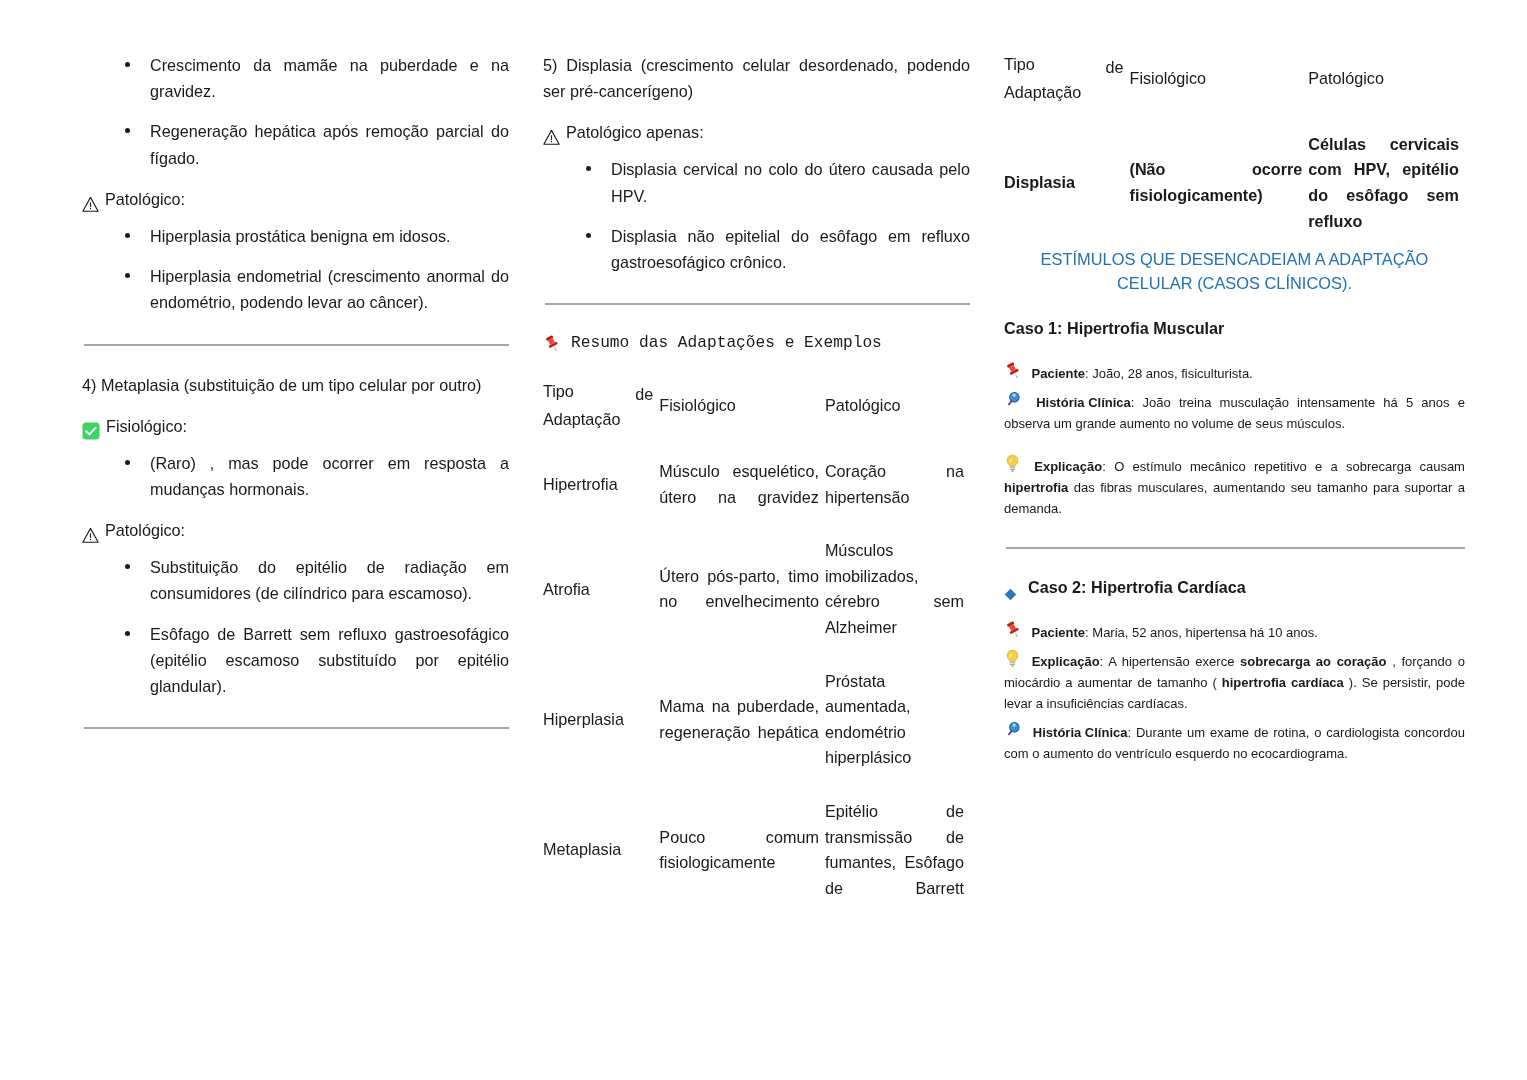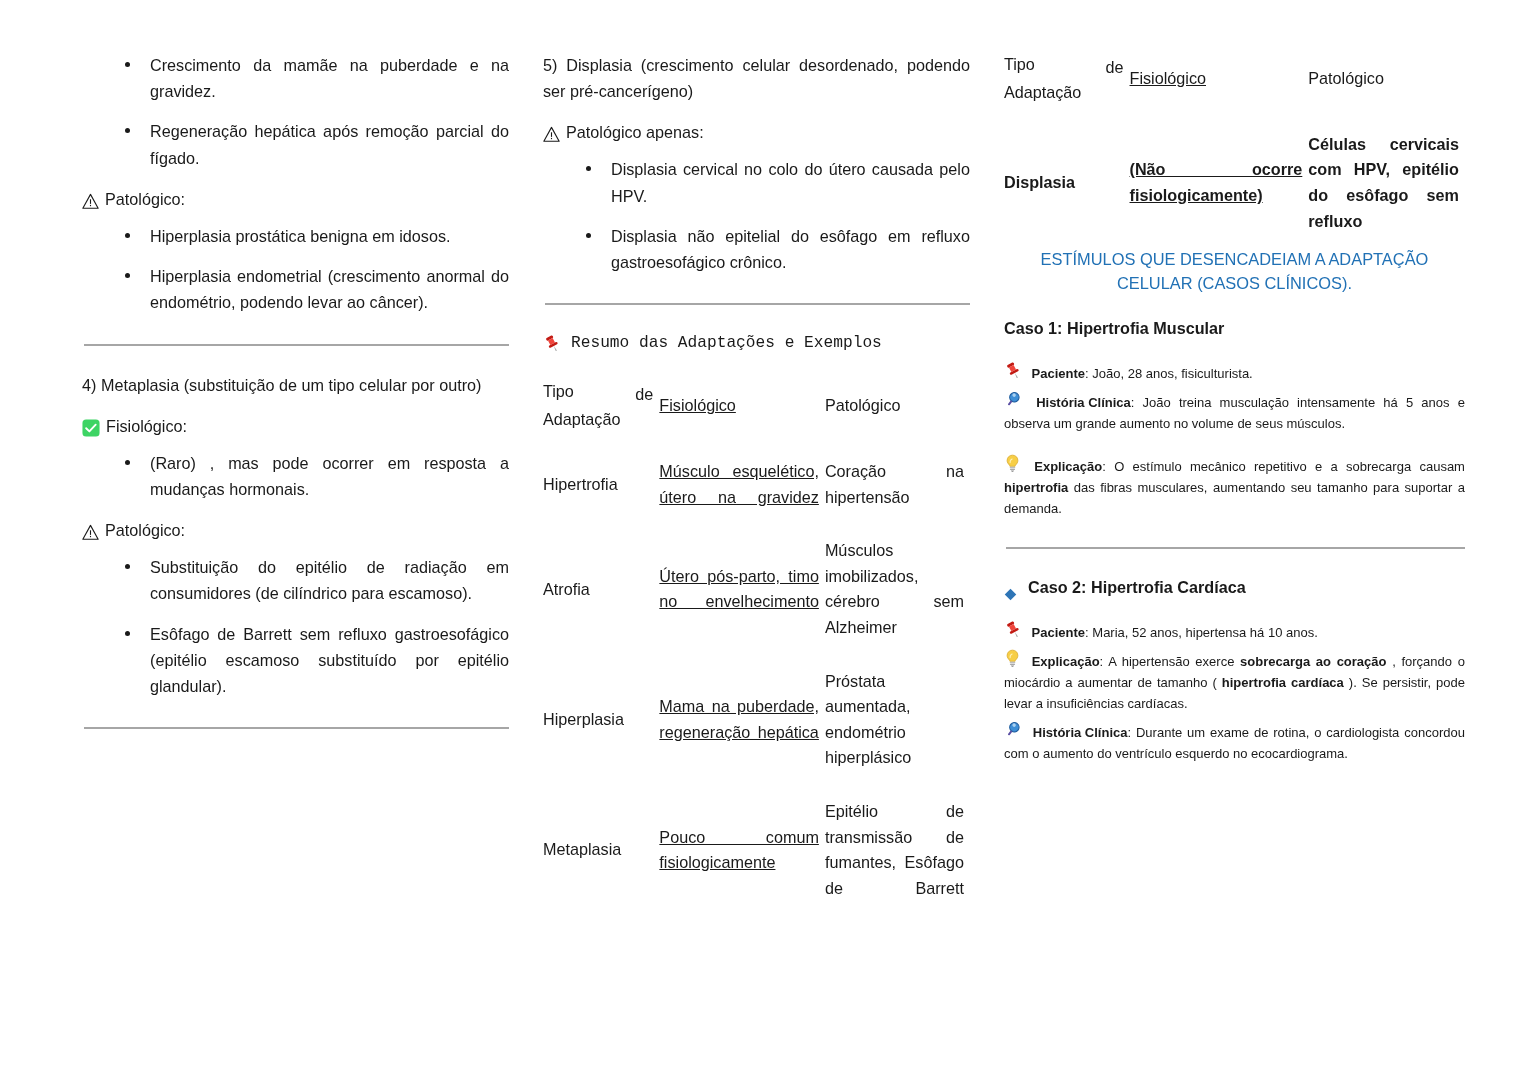--- a/index.html
+++ b/index.html
@@ -40,21 +40,21 @@
     text-align: justify;
     margin: 0 0 16px 0;
     hyphens: none;
   }
 
   .label-line {
     font-size: 16.2px;
     line-height: 1.6;
     margin: 0 0 10px 0;
     display: flex;
-    align-items: center;
+    align-items: flex-end;
     gap: 6px;
   }
   .label-line .label-text { white-space: nowrap; }
 
   
   ul.bullets {
     list-style: none;
     margin: 0 0 16px 0;
     padding: 0 0 0 40px;
   }
@@ -120,21 +120,21 @@
     line-height: 1.58;
   }
   .adapt-table td {
     vertical-align: middle;
     text-align: justify;
     text-align-last: justify;
     padding: 0 6px 0 0;
     hyphens: none;
   }
   .adapt-table td.c1 { width: 27%; text-align: left; text-align-last: left; padding-right: 6px; }
-  .adapt-table td.c2 { width: 39%; padding-right: 6px; text-decoration: underline; }
+  .adapt-table td.c2 { width: 39%; padding-right: 6px; }
   .adapt-table td.c3 { width: 34%; }
   .adapt-table tr.head td { padding-bottom: 26px; }
   .adapt-table tr.body td { padding-bottom: 28px; }
   .adapt-table tr.body:last-child td { padding-bottom: 0; }
   .adapt-table td.nojust { text-align: left; text-align-last: left; }
   .adapt-table tr.bold td { font-weight: bold; }
 
   
   .hdr-stack {
     text-align: justify;

